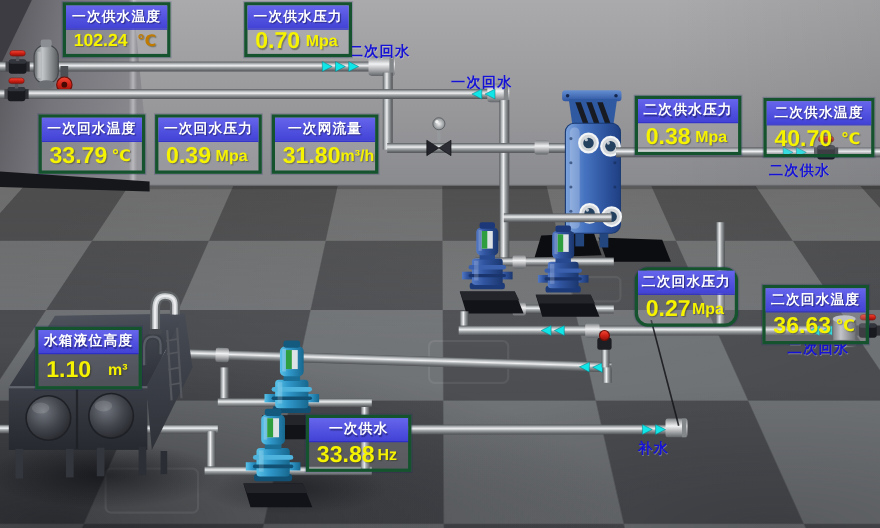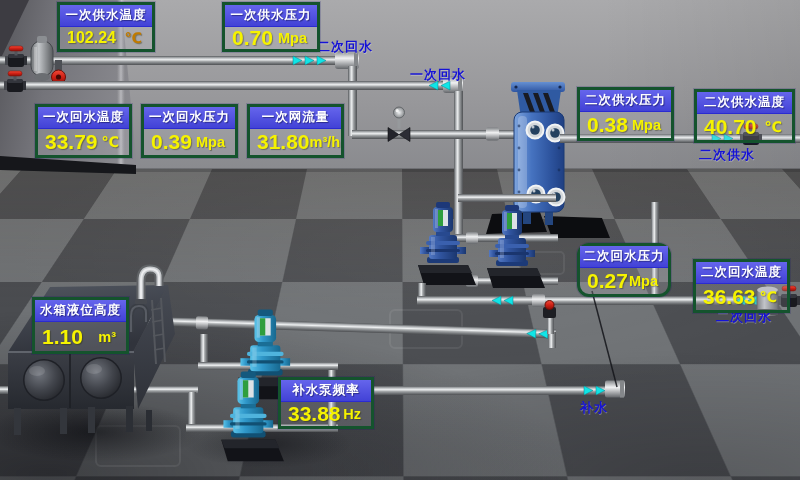--- a/index.html
+++ b/index.html
@@ -471,21 +471,21 @@
       </div>
   </div>
   <div class="panel p11">
     <div class="hd">水箱液位高度</div>
     <div class="bd">
         <span class="value">1.10</span>
         <span class="unit">m³</span>
       </div>
   </div>
   <div class="panel p12">
-    <div class="hd">补水泵频率</div>
+    <div class="hd">一次供水</div>
     <div class="bd">
         <span class="value">33.88</span>
         <span class="unit">Hz</span>
       </div>
   </div>
 
   <div class="plabel l-gs">二次回水</div>
   <div class="plabel l-hs">一次回水</div>
   <div class="plabel l-egs">二次供水</div>
   <div class="plabel l-ehs">二次回水</div>

